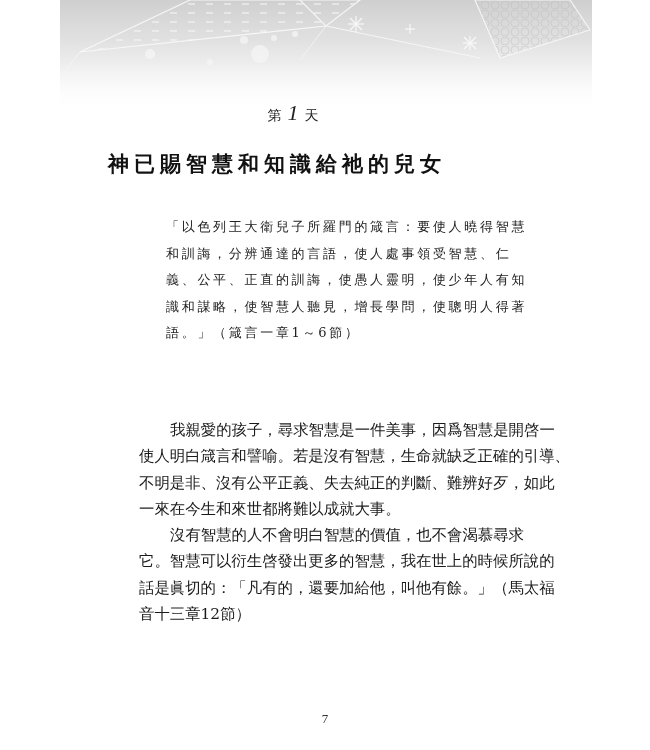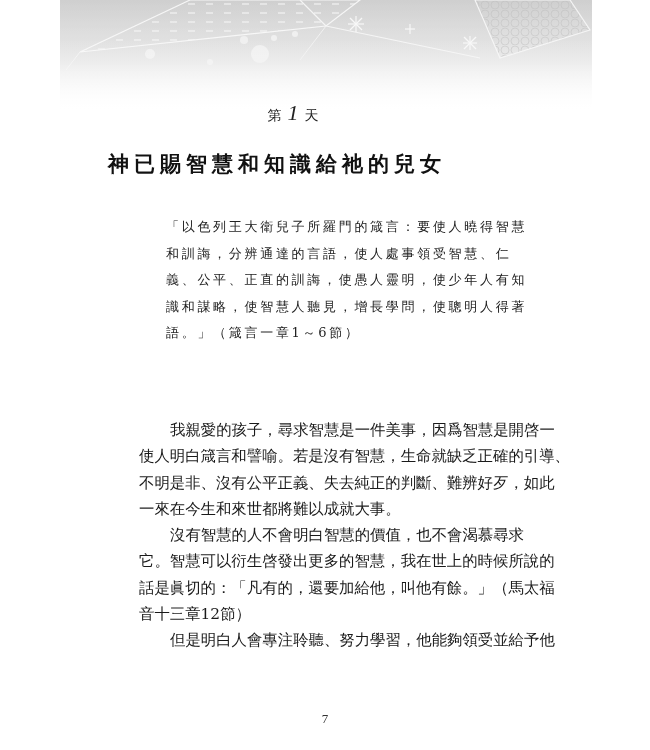--- a/index.html
+++ b/index.html
@@ -168,18 +168,15 @@
     <span class="line">使人明白箴言和譬喻。若是沒有智慧，生命就缺乏正確的引導、</span>
     <span class="line">不明是非、沒有公平正義、失去純正的判斷、難辨好歹，如此</span>
     <span class="line">一來在今生和來世都將難以成就大事。</span>
   </div>
   <div>
     <span class="line indent">沒有智慧的人不會明白智慧的價值，也不會渴慕尋求</span>
     <span class="line">它。智慧可以衍生啓發出更多的智慧，我在世上的時候所說的</span>
     <span class="line">話是眞切的：「凡有的，還要加給他，叫他有餘。」（馬太福</span>
     <span class="line">音十三章12節）</span>
   </div>
-  <div>
-    <span class="line indent">但是明白人會專注聆聽、努力學習，他能夠領受並給予他</span>
-  </div>
 </div>
 
 <div class="page-number">7</div>
 
 </body></html>

